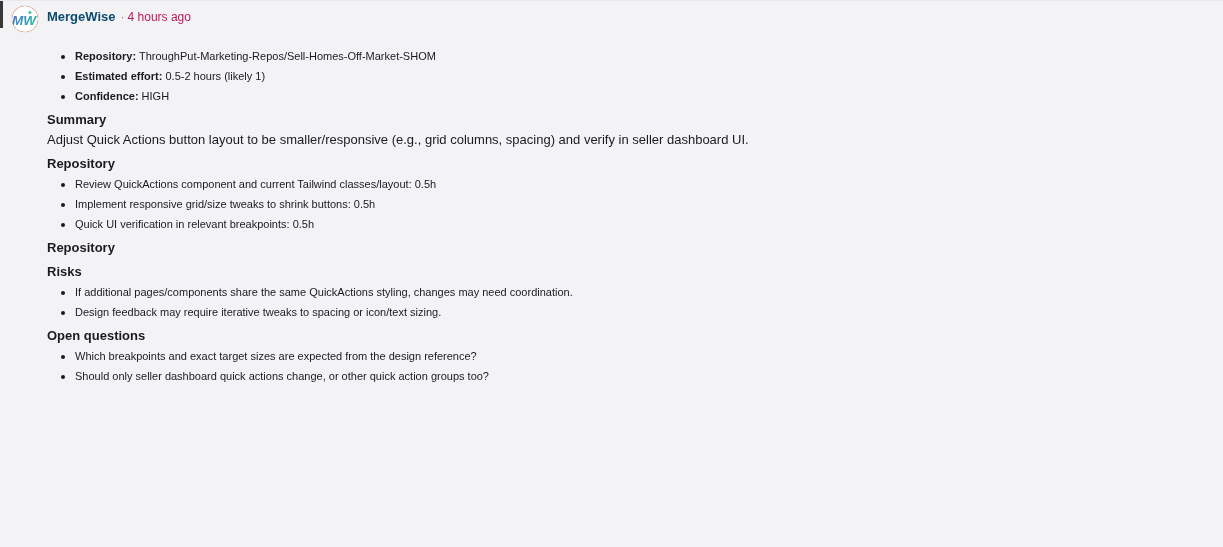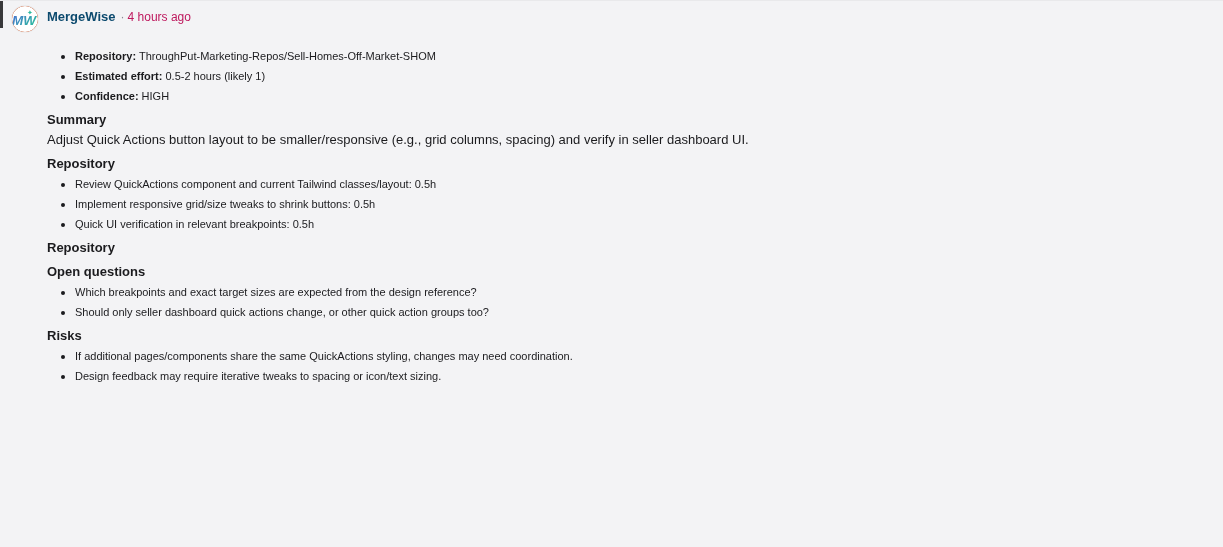--- a/index.html
+++ b/index.html
@@ -115,29 +115,29 @@
           <li>Implement responsive grid/size tweaks to shrink buttons: 0.5h</li>
           <li>Quick UI verification in relevant breakpoints: 0.5h</li>
         </ul>
       </div>
 
       <div class="section">
         <div class="section-heading">Repository</div>
       </div>
 
       <div class="section">
+        <div class="section-heading">Risks</div>
+        <ul>
+          <li>If additional pages/components share the same QuickActions styling, changes may need coordination.</li>
+          <li>Design feedback may require iterative tweaks to spacing or icon/text sizing.</li>
+        </ul>
+      </div>
+
+      <div class="section">
         <div class="section-heading">Open questions</div>
         <ul>
           <li>Which breakpoints and exact target sizes are expected from the design reference?</li>
           <li>Should only seller dashboard quick actions change, or other quick action groups too?</li>
-        </ul>
-      </div>
-
-      <div class="section">
-        <div class="section-heading">Risks</div>
-        <ul>
-          <li>If additional pages/components share the same QuickActions styling, changes may need coordination.</li>
-          <li>Design feedback may require iterative tweaks to spacing or icon/text sizing.</li>
         </ul>
       </div>
     </div>
   </div>
 </div>
 
 </body></html>

